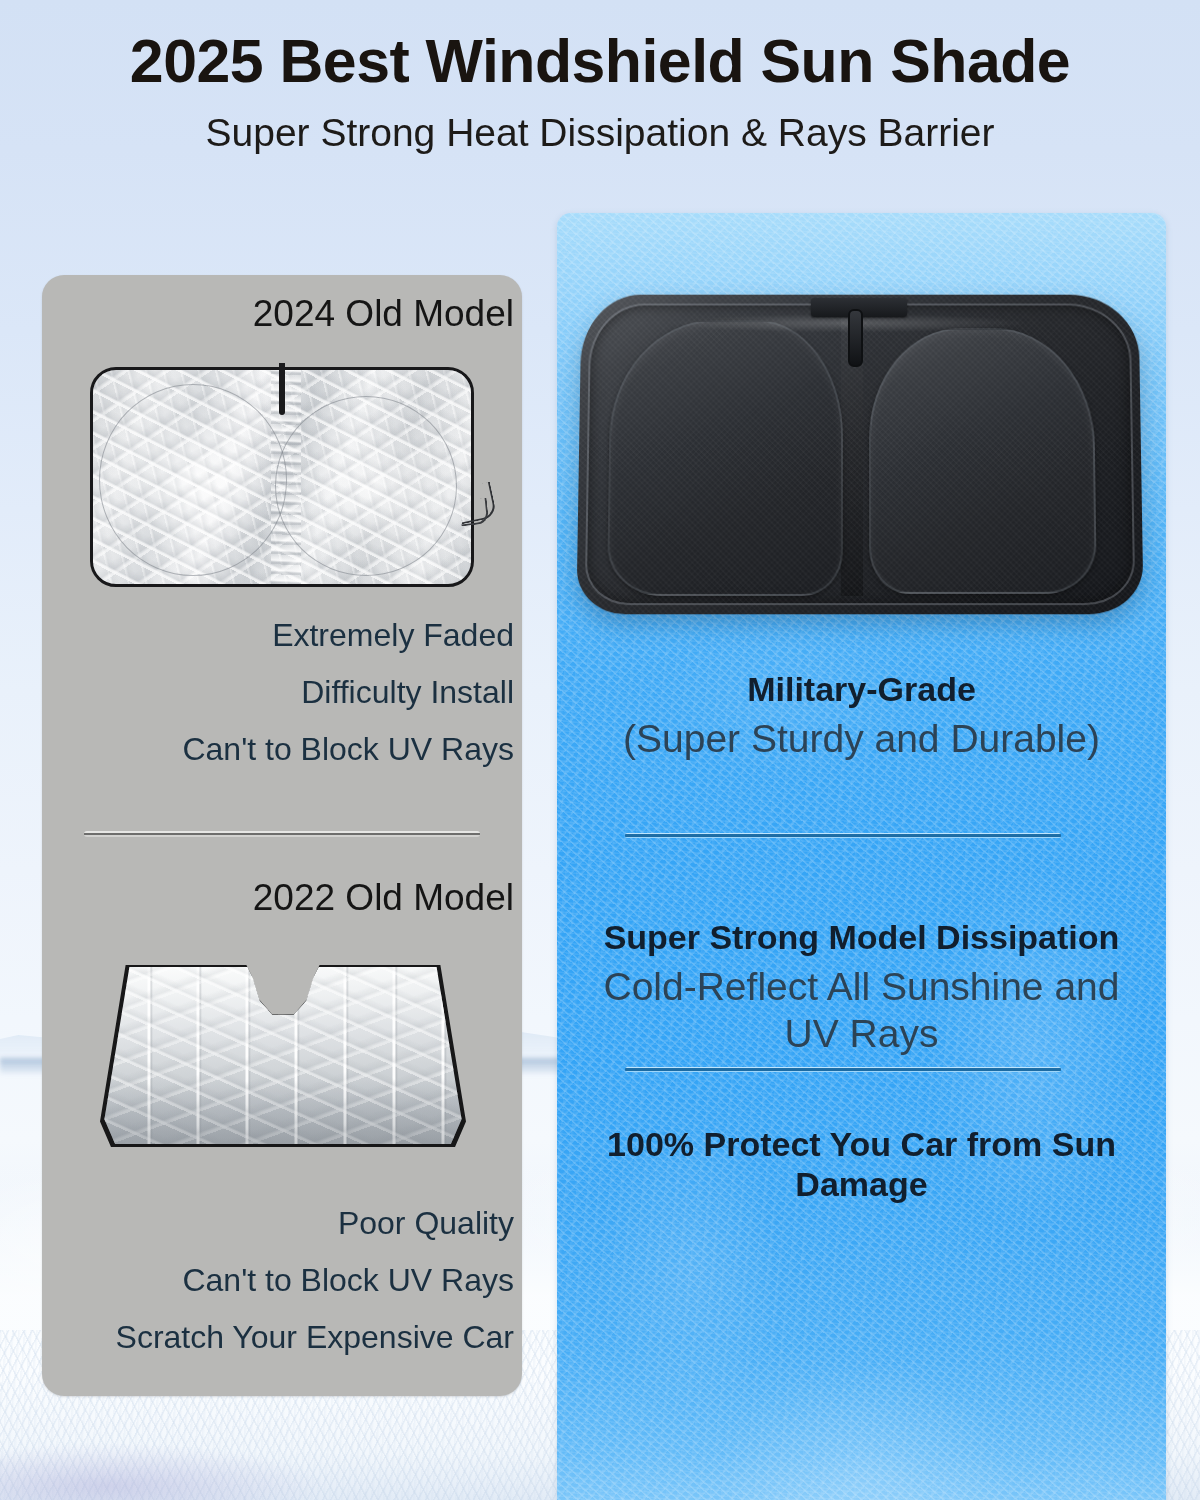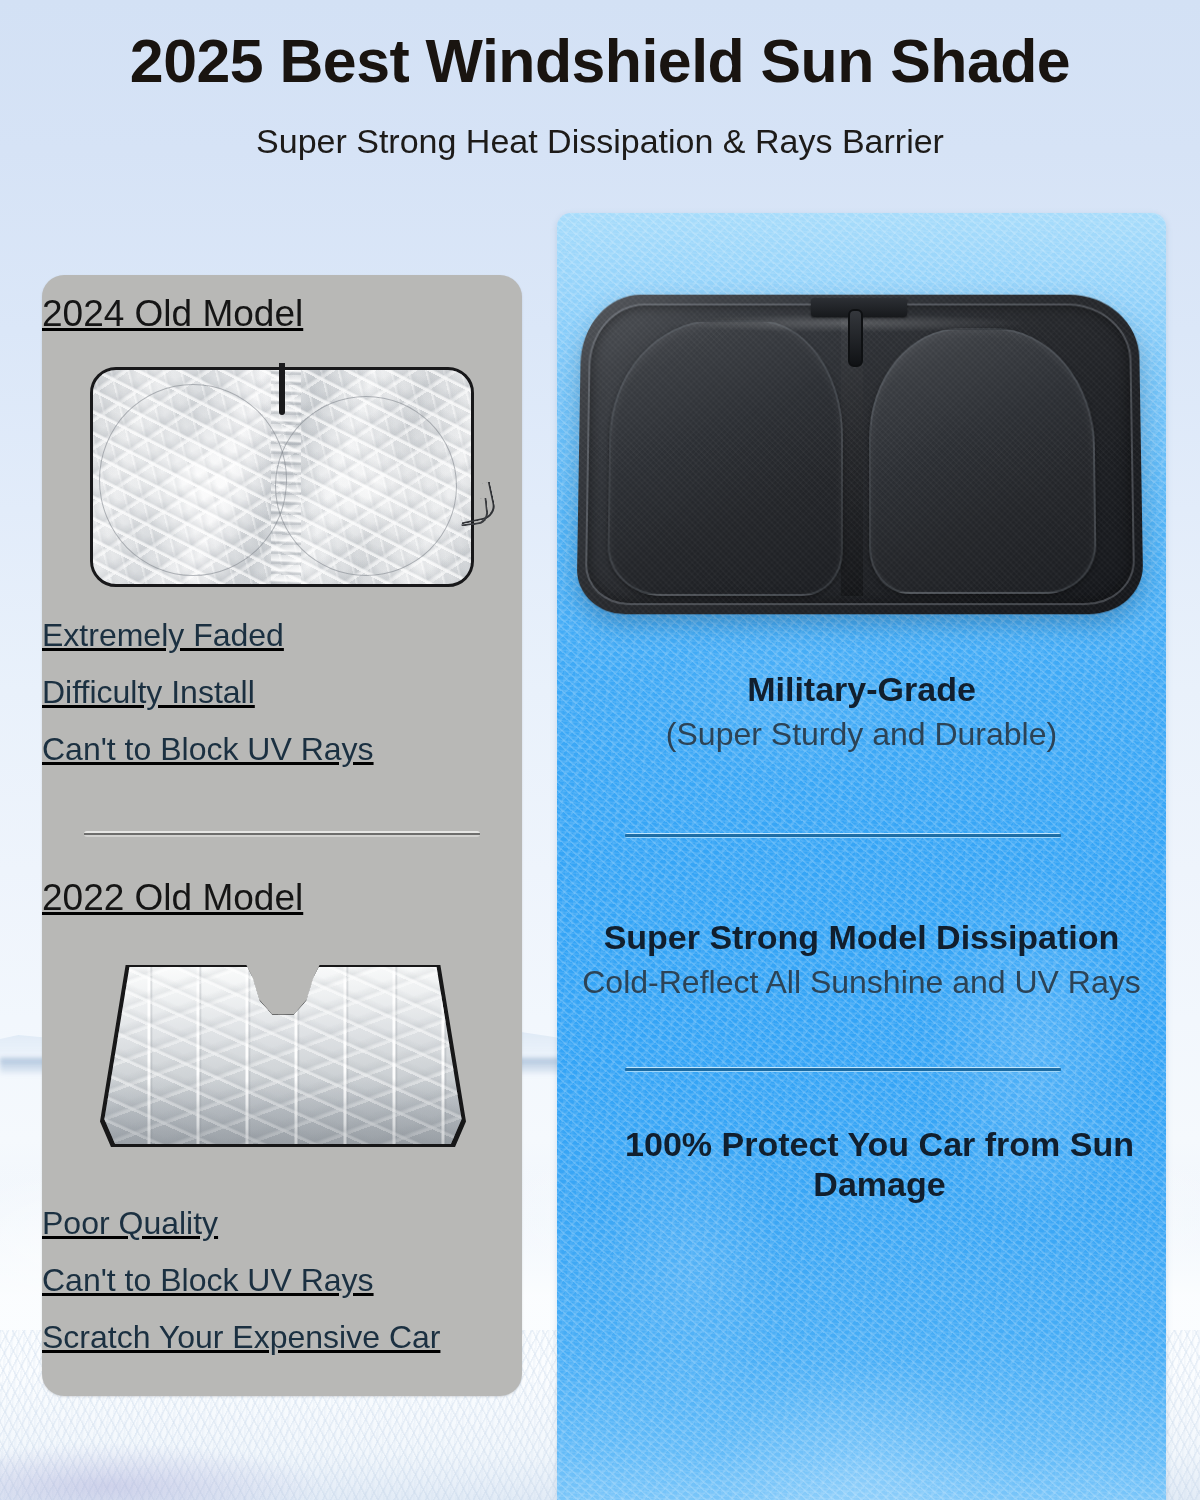--- a/index.html
+++ b/index.html
@@ -107,23 +107,23 @@
     padding-top: 28px;
     font-size: 62px;
     line-height: 1.05;
     font-weight: 700;
     letter-spacing: -0.5px;
     color: #191410;
     font-family: "Liberation Sans", sans-serif;
     transform: scaleX(0.98);
   }
   .sub-title {
-    margin: 11px;
+    margin: 0;
     padding-top: 18px;
-    font-size: 34px;
+    font-size: 39px;
     font-weight: 400;
     color: #1d1b19;
     font-family: "Liberation Sans", sans-serif;
   }
 
   
   .panel-old {
     position: absolute;
     left: 42px;
     top: 275px;
@@ -131,22 +131,21 @@
     height: 1121px;
     background: #b8b8b6;
     border-radius: 22px;
     z-index: 6;
     box-shadow: 0 1px 2px rgba(120,125,132,0.25);
   }
   .old-block {
     position: absolute;
     left: 0;
     width: 472px;
-    text-align: left;
-    text-decoration: underline;
+    text-align: right;
   }
   .old-heading {
     font-size: 37px;
     font-weight: 400;
     color: #151515;
     margin: 0;
     font-family: "Liberation Sans", sans-serif;
   }
   .con-line {
     font-size: 32px;
@@ -448,21 +447,21 @@
     margin: 0;
     font-size: 34px;
     font-weight: 700;
     color: #111f2e;
     line-height: 1.17;
     font-family: "Liberation Sans", sans-serif;
   }
   .feat-sub {
     margin: 0;
     padding-top: 5px;
-    font-size: 32px;
+    font-size: 39px;
     font-weight: 400;
     color: #2c4356;
     line-height: 1.22;
     font-family: "Liberation Sans", sans-serif;
   }
   .blue-divider {
     position: absolute;
     left: 68px;
     width: 436px;
     height: 5px;
@@ -557,18 +556,18 @@
 
     <div class="blue-divider" style="top:620px;"></div>
 
     <div class="feat-block" style="top:705px;">
       <p class="feat-title">Super Strong Model Dissipation</p>
       <p class="feat-sub">Cold-Reflect All Sunshine and UV Rays</p>
     </div>
 
     <div class="blue-divider" style="top:854px;"></div>
 
-    <div class="feat-block" style="top:912px;margin-left:18px;">
+    <div class="feat-block" style="top:912px;">
       <p class="feat-title">100% Protect You Car from Sun Damage</p>
     </div>
   </div>
 
 </div>
 
 </body></html>

